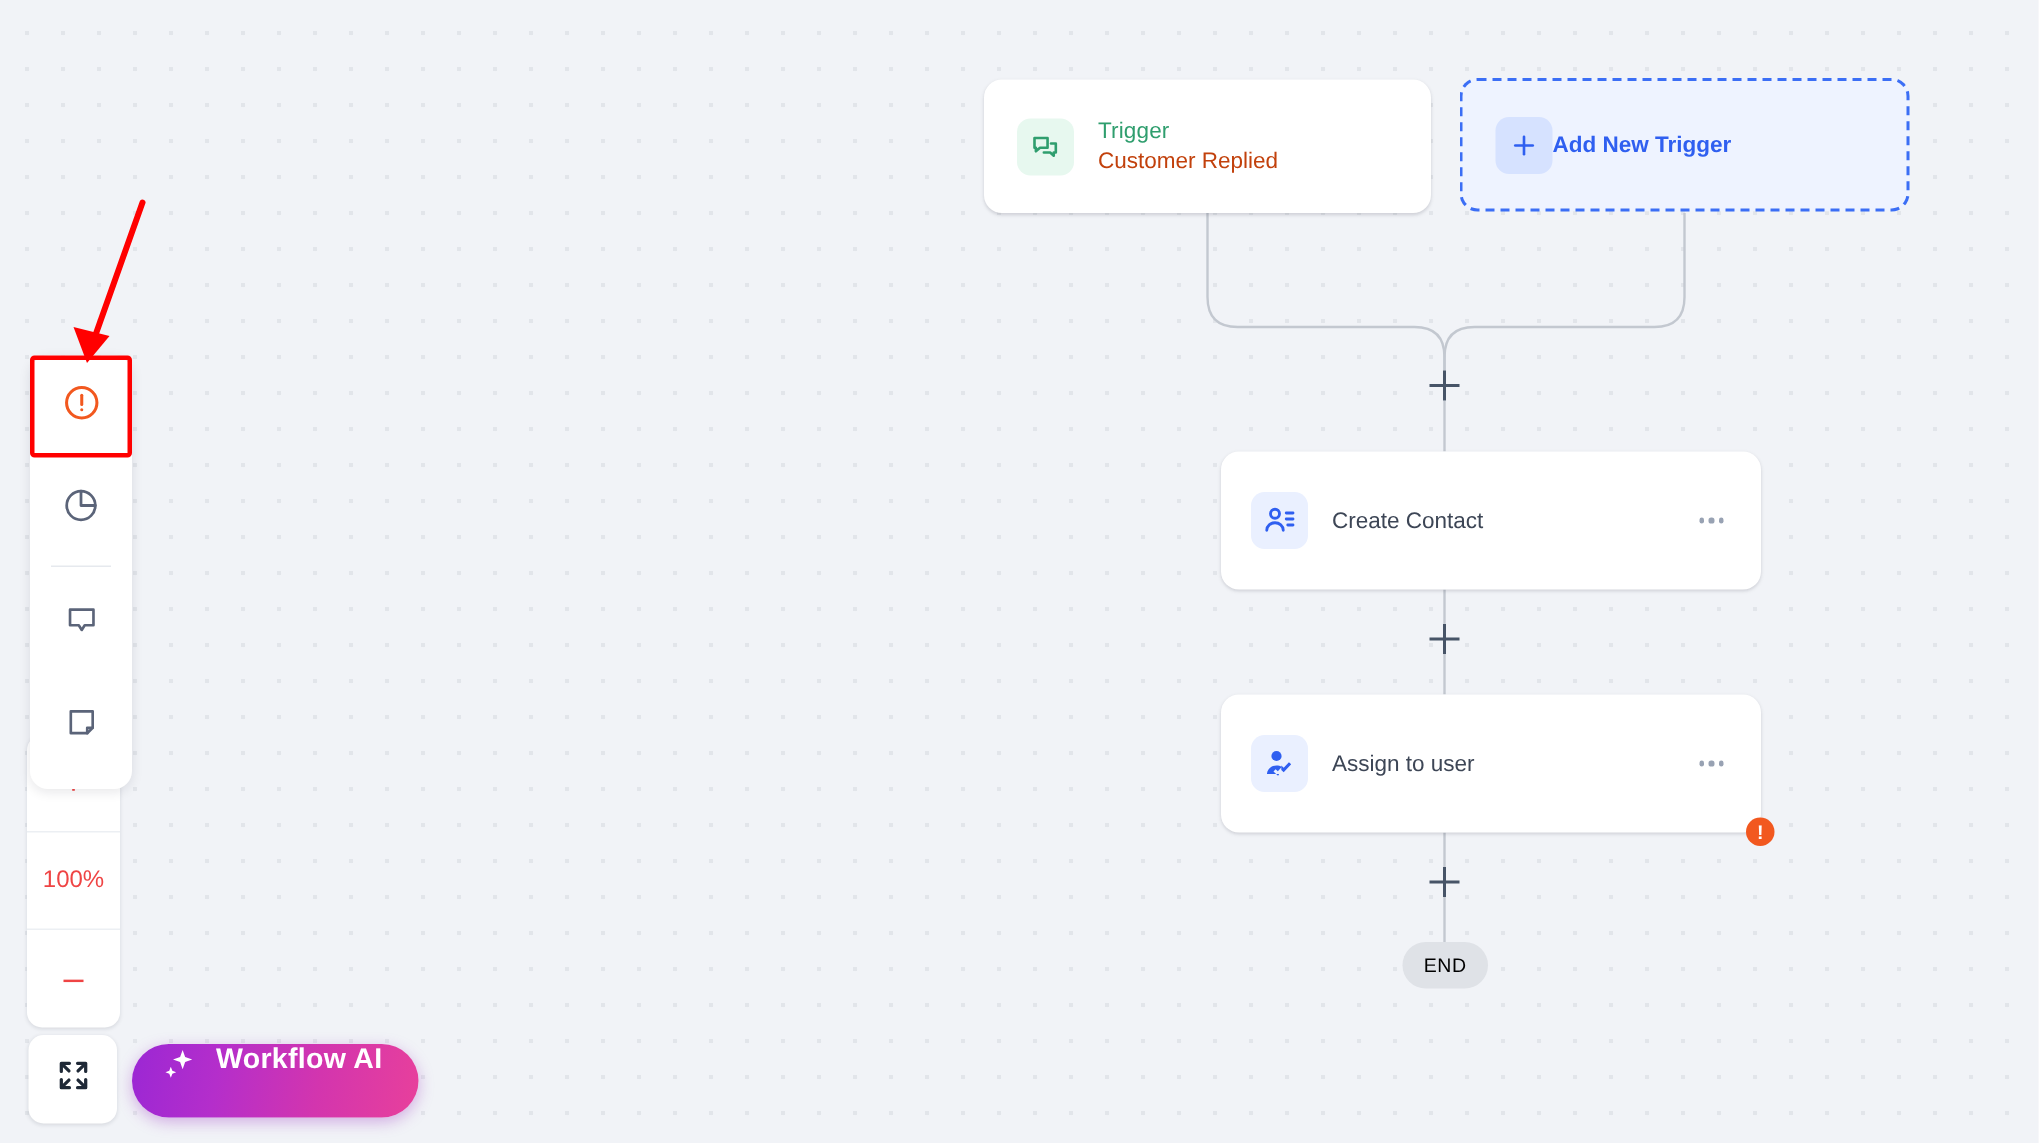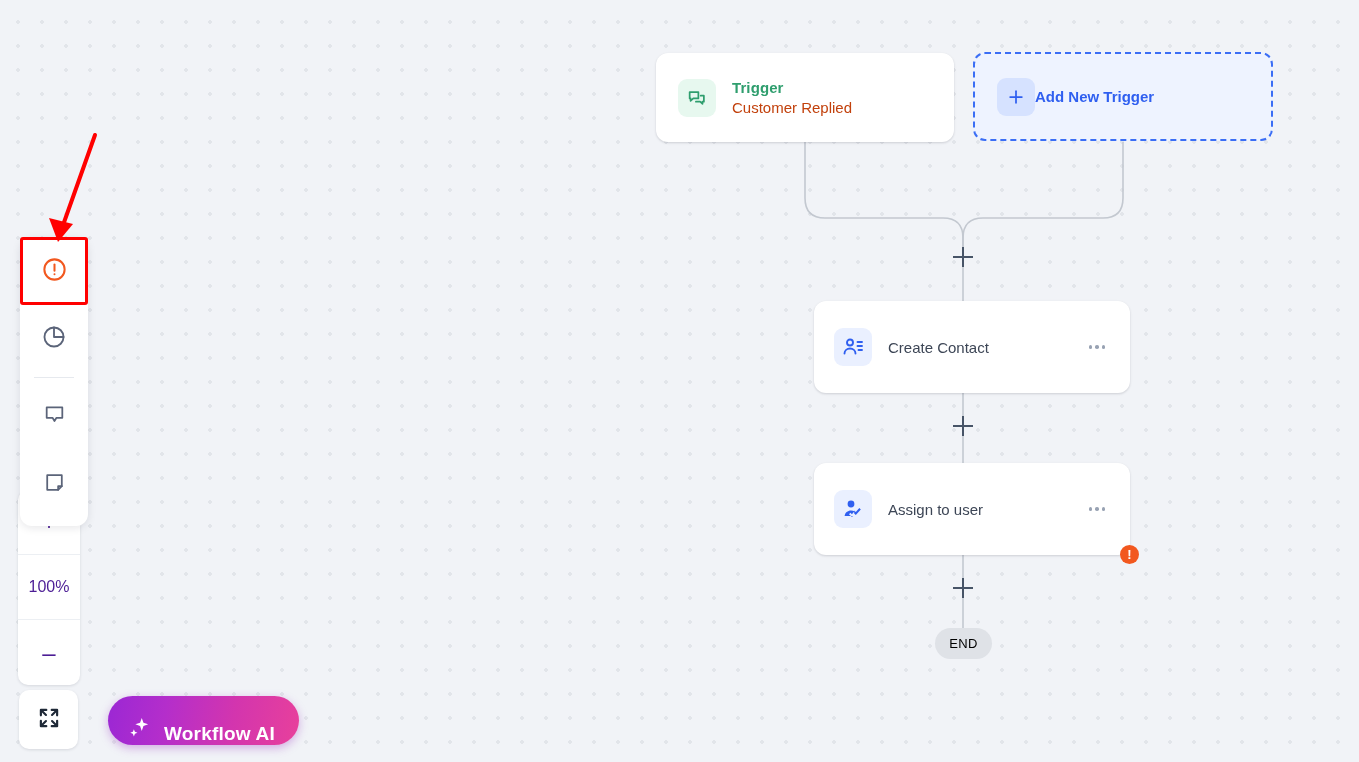--- a/index.html
+++ b/index.html
@@ -56,21 +56,21 @@
     top: 53px;
     width: 298px;
     height: 89px;
     padding: 0 22px;
     gap: 16px;
   }
   #trigger-node .node-icon { background: #e7f8ef; }
   .trigger-texts { display: flex; flex-direction: column; gap: 3px; }
   .trigger-kind {
     font-size: 15px;
-    font-weight: bold;
+    font-weight: normal;
     color: #2f9e6e;
     letter-spacing: .1px;
   }
   .trigger-name {
     font-size: 15px;
     color: #c2410c;
   }
 
   
   #add-trigger-node {
@@ -99,21 +99,21 @@
   }
   .add-trigger-label {
     font-size: 15px;
     font-weight: bold;
     color: #2f5ff0;
   }
 
   
   .action-node {
     left: 814px;
-    width: 316px;
+    width: 360px;
     height: 92px;
     padding: 0 20px;
     gap: 16px;
   }
   #create-contact-node { top: 301px; }
   #assign-user-node   { top: 463px; }
   .action-node .node-icon { background: #eaf0ff; }
   .action-label {
     font-size: 15px;
     color: #3d4656;
@@ -201,21 +201,21 @@
     flex-direction: column;
     overflow: hidden;
     z-index: 2;
   }
   #zoom-panel > div {
     height: 65px;
     display: flex;
     align-items: center;
     justify-content: center;
     border-bottom: 1px solid #eceff3;
-    color: #4c1d95;
+    color: #ef4444;
     cursor: pointer;
   }
   #zoom-panel > div:last-child { border-bottom: none; }
   .zoom-sign { font-size: 24px; font-weight: 300; line-height: 1; }
   #zoom-level { font-size: 16px; cursor: default; }
 
   
   #icon-rail {
     position: absolute;
     left: 20px;
@@ -274,29 +274,29 @@
     box-shadow: 0 1px 3px rgba(16,24,40,.12);
     display: flex;
     align-items: center;
     justify-content: center;
     cursor: pointer;
     z-index: 5;
   }
 
   #workflow-ai-btn {
     position: absolute;
-    left: 108px;
+    left: 88px;
     top: 696px;
     height: 49px;
     padding: 0 24px 0 18px;
     border-radius: 25px;
     background: linear-gradient(100deg, #9b27d4 0%, #b42ecb 30%, #d335ae 65%, #e8409b 100%);
     box-shadow: 0 3px 10px rgba(150,40,190,.35);
     display: flex;
-    align-items: flex-end;
+    align-items: flex-start;
     gap: 11px;
     cursor: pointer;
     z-index: 5;
   }
   #workflow-ai-label {
     color: #ffffff;
     font-size: 19px;
     font-weight: bold;
     letter-spacing: .2px;
   }

